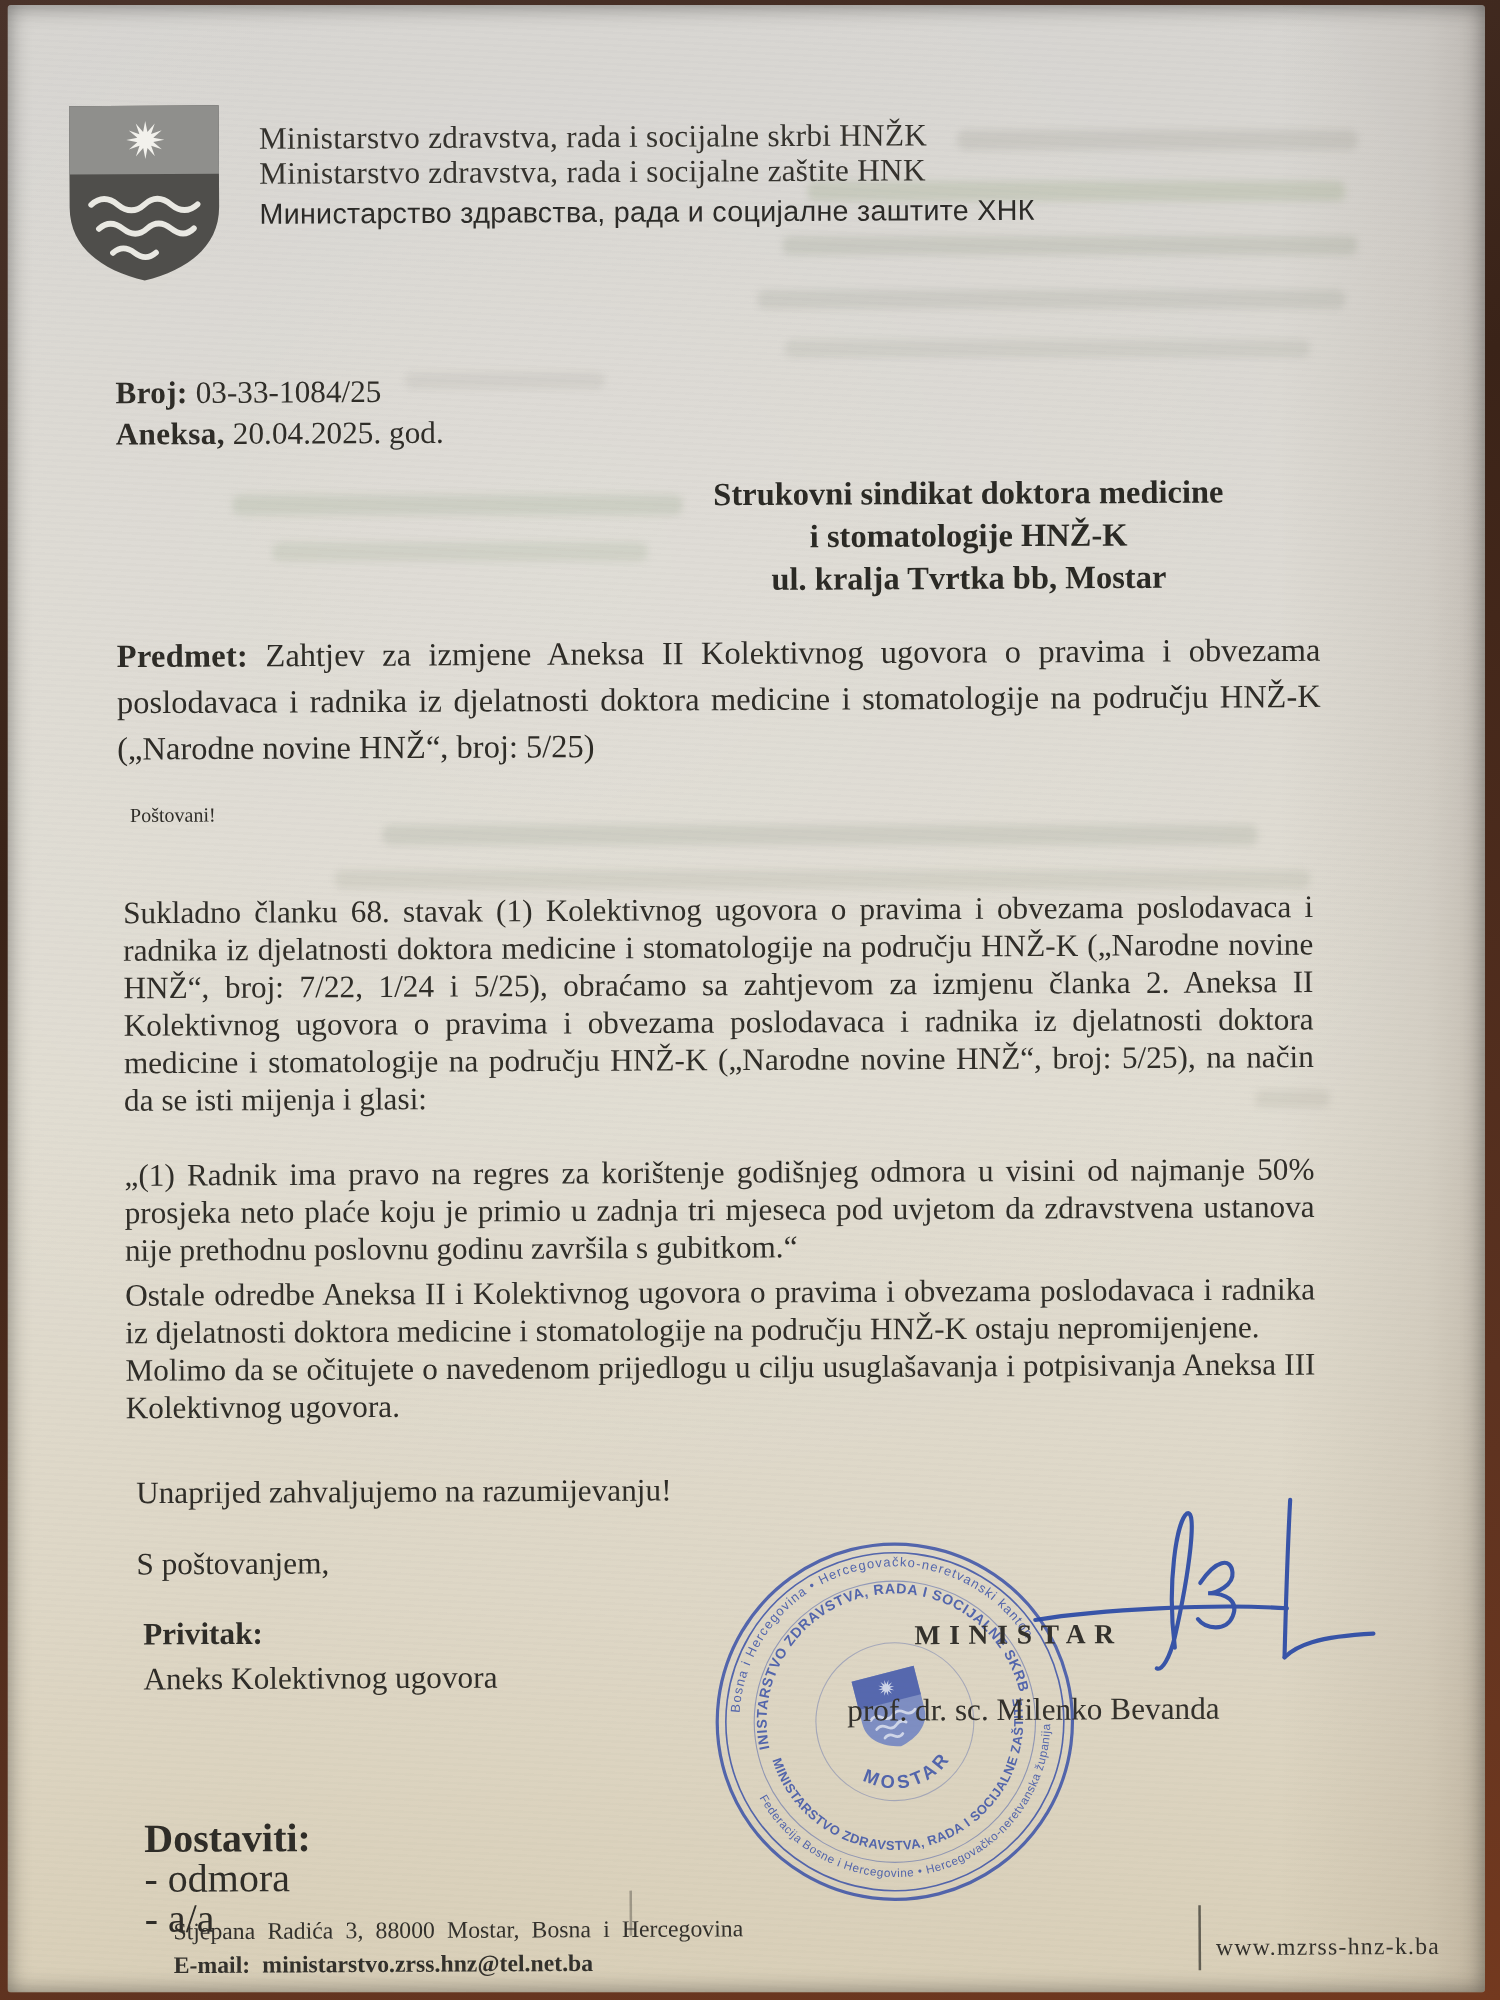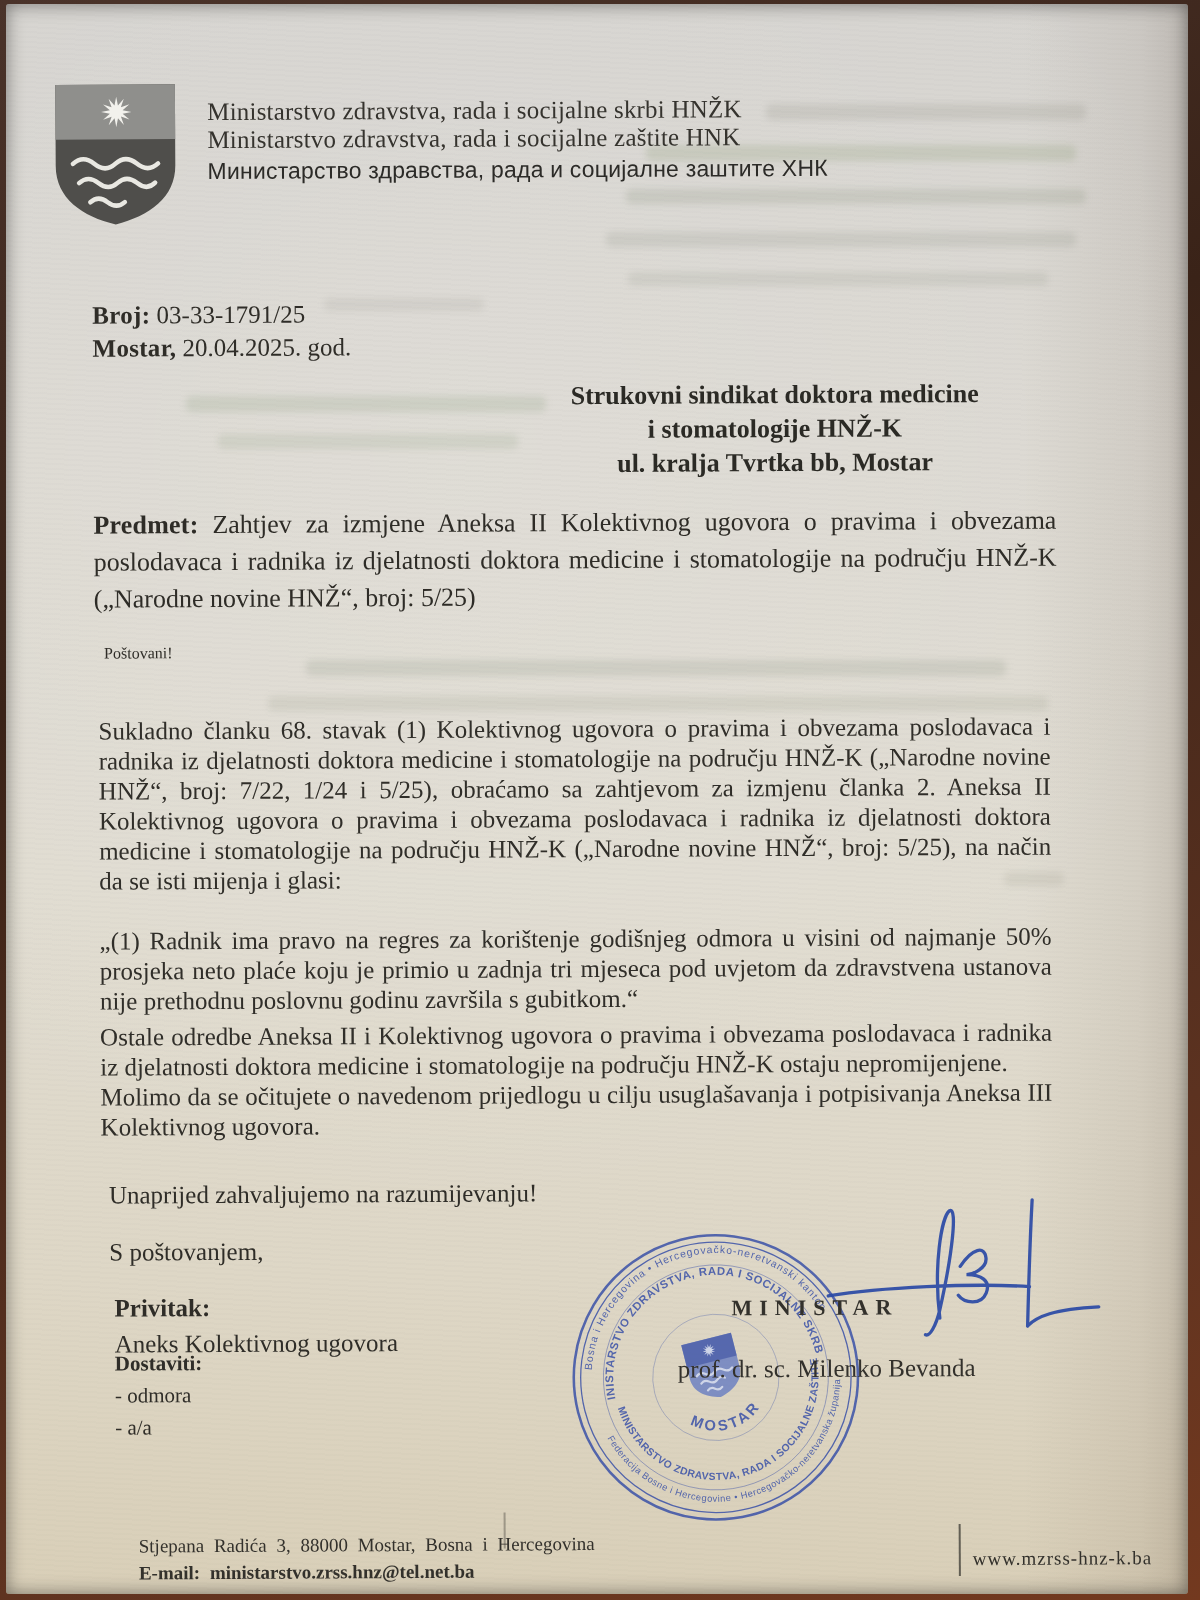--- a/index.html
+++ b/index.html
@@ -36,21 +36,21 @@
 
   .bodyflow{left:92px;top:710px;width:952px;font-size:25px;line-height:30px;text-align:justify;color:#302e29;}
   .bodyflow p{margin:0;}
   .bodyflow p.quote{margin-top:30px;}
   .bodyflow p.after-quote{margin-top:6px;}
 
   .thanks{left:100px;top:1175px;font-size:25px;}
   .closing{left:100px;top:1232px;font-size:25px;}
   .attach-label{left:105px;top:1288px;font-size:25px;font-weight:700;text-align:right;}
   .attach-item{left:105px;top:1324px;font-size:25px;}
-  .distribution{left:105px;top:1341px;font-size:21px;line-height:32px;}
+  .distribution{left:105px;top:1448px;font-size:32px;line-height:32px;}
   .distribution .lbl{font-weight:700;}
 
   .ministar{left:722px;top:1292px;font-size:22px;font-weight:700;letter-spacing:7px;
             color:#33312c;z-index:5;}
   .signame{left:668px;top:1352px;font-size:25px;color:#33312c;z-index:5;}
 
   .stamp{left:558px;top:1226px;width:296px;height:296px;z-index:3;transform:rotate(-14deg);opacity:.85;}
   .sig{left:808px;top:1192px;width:290px;height:160px;z-index:6;}
 
   .footer-left{left:128px;top:1526px;font-size:19px;line-height:27px;color:#33312c;word-spacing:5px;}
@@ -96,24 +96,24 @@
 
       <div class="abs ministry">
         <div class="lat">Ministarstvo zdravstva, rada i socijalne skrbi HNŽK</div>
         <div class="lat">Ministarstvo zdravstva, rada i socijalne zaštite HNK</div>
         <div class="cyr">Министарство здравства, рада и социјалне заштите ХНК</div>
       </div>
 
       <div class="abs meta ink">
         <div>
           <b>Broj:</b>
-          <span>03-33-1791/25</span>
+          <span>03-33-1084/25</span>
         </div>
         <div>
-          <b>Mostar,</b>
+          <b>Aneksa,</b>
           <span>20.04.2025. god.</span>
         </div>
       </div>
 
       <div class="abs recipient">
         <div>Strukovni sindikat doktora medicine</div>
         <div>i stomatologije HNŽ-K</div>
         <div>ul. kralja Tvrtka bb, Mostar</div>
       </div>
 

